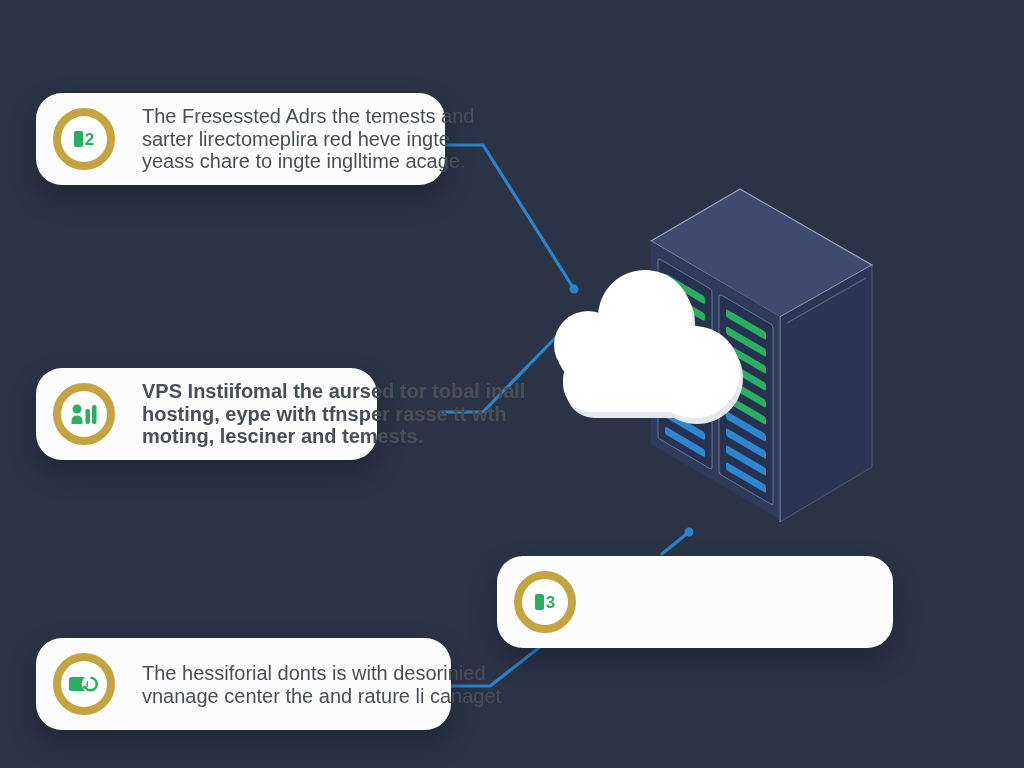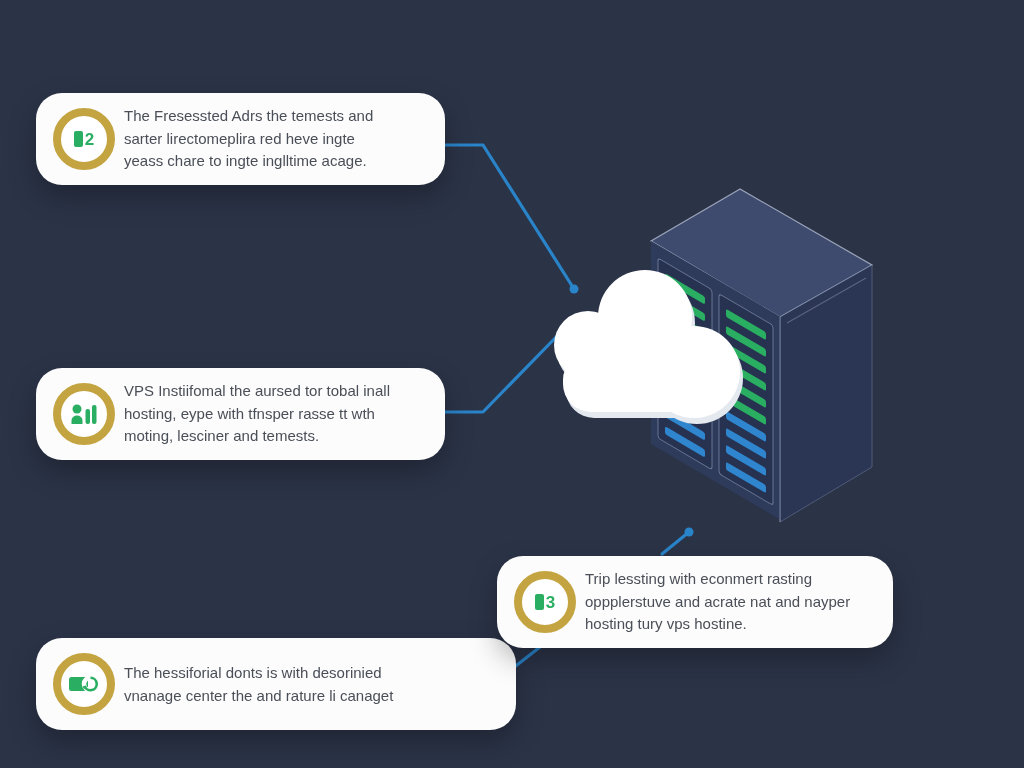--- a/index.html
+++ b/index.html
@@ -2,32 +2,32 @@
 <html style="--background: #2b3347; --card_bg: #fcfcfd; --accent_gold: #c4a441; --accent_green: #2aae62; --accent_blue: #2a84c9; --bar_blue: #2f86cf; --text: #4a4f57;"><head>
 <meta charset="utf-8">
 <style>
   html,body{margin:0;padding:0;}
   body{width:1024px;height:768px;overflow:hidden;font-family:"Liberation Sans",sans-serif;}
   .stage{position:relative;width:1024px;height:768px;background:var(--background,#2b3347);}
   .scene{position:absolute;left:0;top:0;z-index:1;}
   .callout{position:absolute;z-index:2;background:var(--card_bg,#fcfcfd);border-radius:26px;
            box-shadow:0 12px 28px rgba(0,0,0,.28);}
   .c1{left:36px;top:93px;width:409px;height:92px;}
-  .c2{left:36px;top:368px;width:409px;height:92px;}
-  .c3{left:36px;top:638px;width:480px;height:92px;}
+  .c2{left:36px;top:368px;width:341px;height:92px;font-weight:bold;}
+  .c3{left:36px;top:638px;width:385px;height:92px;padding-left:30px;}
   .c4{left:497px;top:556px;width:396px;height:92px;}
   .icon-ring{position:absolute;left:17px;top:15px;width:46px;height:46px;
              border:8px solid var(--accent_gold,#c4a441);border-radius:50%;
              background:#fff;display:flex;align-items:center;justify-content:center;}
   .badge{display:flex;align-items:center;gap:2px;}
   .badge .bar{display:inline-block;width:9px;height:16px;border-radius:2px;
               background:var(--accent_green,#2aae62);}
   .badge .num{font-size:17px;font-weight:bold;color:var(--accent_green,#2aae62);line-height:1;}
-  .text{position:absolute;left:88px;top:50%;transform:translateY(-50%);
-        font-size:15px;line-height:22.5px;color:var(--text,#4a4f57);white-space:nowrap;}
+  .text{position:absolute;left:106px;top:50%;transform:translateY(-50%);
+        font-size:20px;line-height:22.5px;color:var(--text,#4a4f57);white-space:nowrap;}
   .green-fill{fill:var(--accent_green,#2aae62);}
   .green-stroke{stroke:var(--accent_green,#2aae62);}
   .line-blue{stroke:var(--accent_blue,#2a84c9);stroke-width:3.2;fill:none;stroke-linecap:round;stroke-linejoin:round;}
   .dot-blue{fill:var(--accent_blue,#2a84c9);}
   .bar-green{fill:var(--accent_green,#26b062);}
   .bar-blue{fill:var(--bar_blue,#2f86cf);}
 </style>
 </head>
 <body>
 
@@ -142,20 +142,15 @@
     </div>
   </div>
 
   <div class="callout c4">
     <div class="icon-ring">
       <span class="badge">
         <span class="bar"></span>
         <span class="num">3</span>
       </span>
     </div>
-    <div class="text">
-      <div>Trip lessting with econmert rasting</div>
-      <div>oppplerstuve and acrate nat and nayper</div>
-      <div>hosting tury vps hostine.</div>
-    </div>
   </div>
 
 </div>
 
 </body></html>

